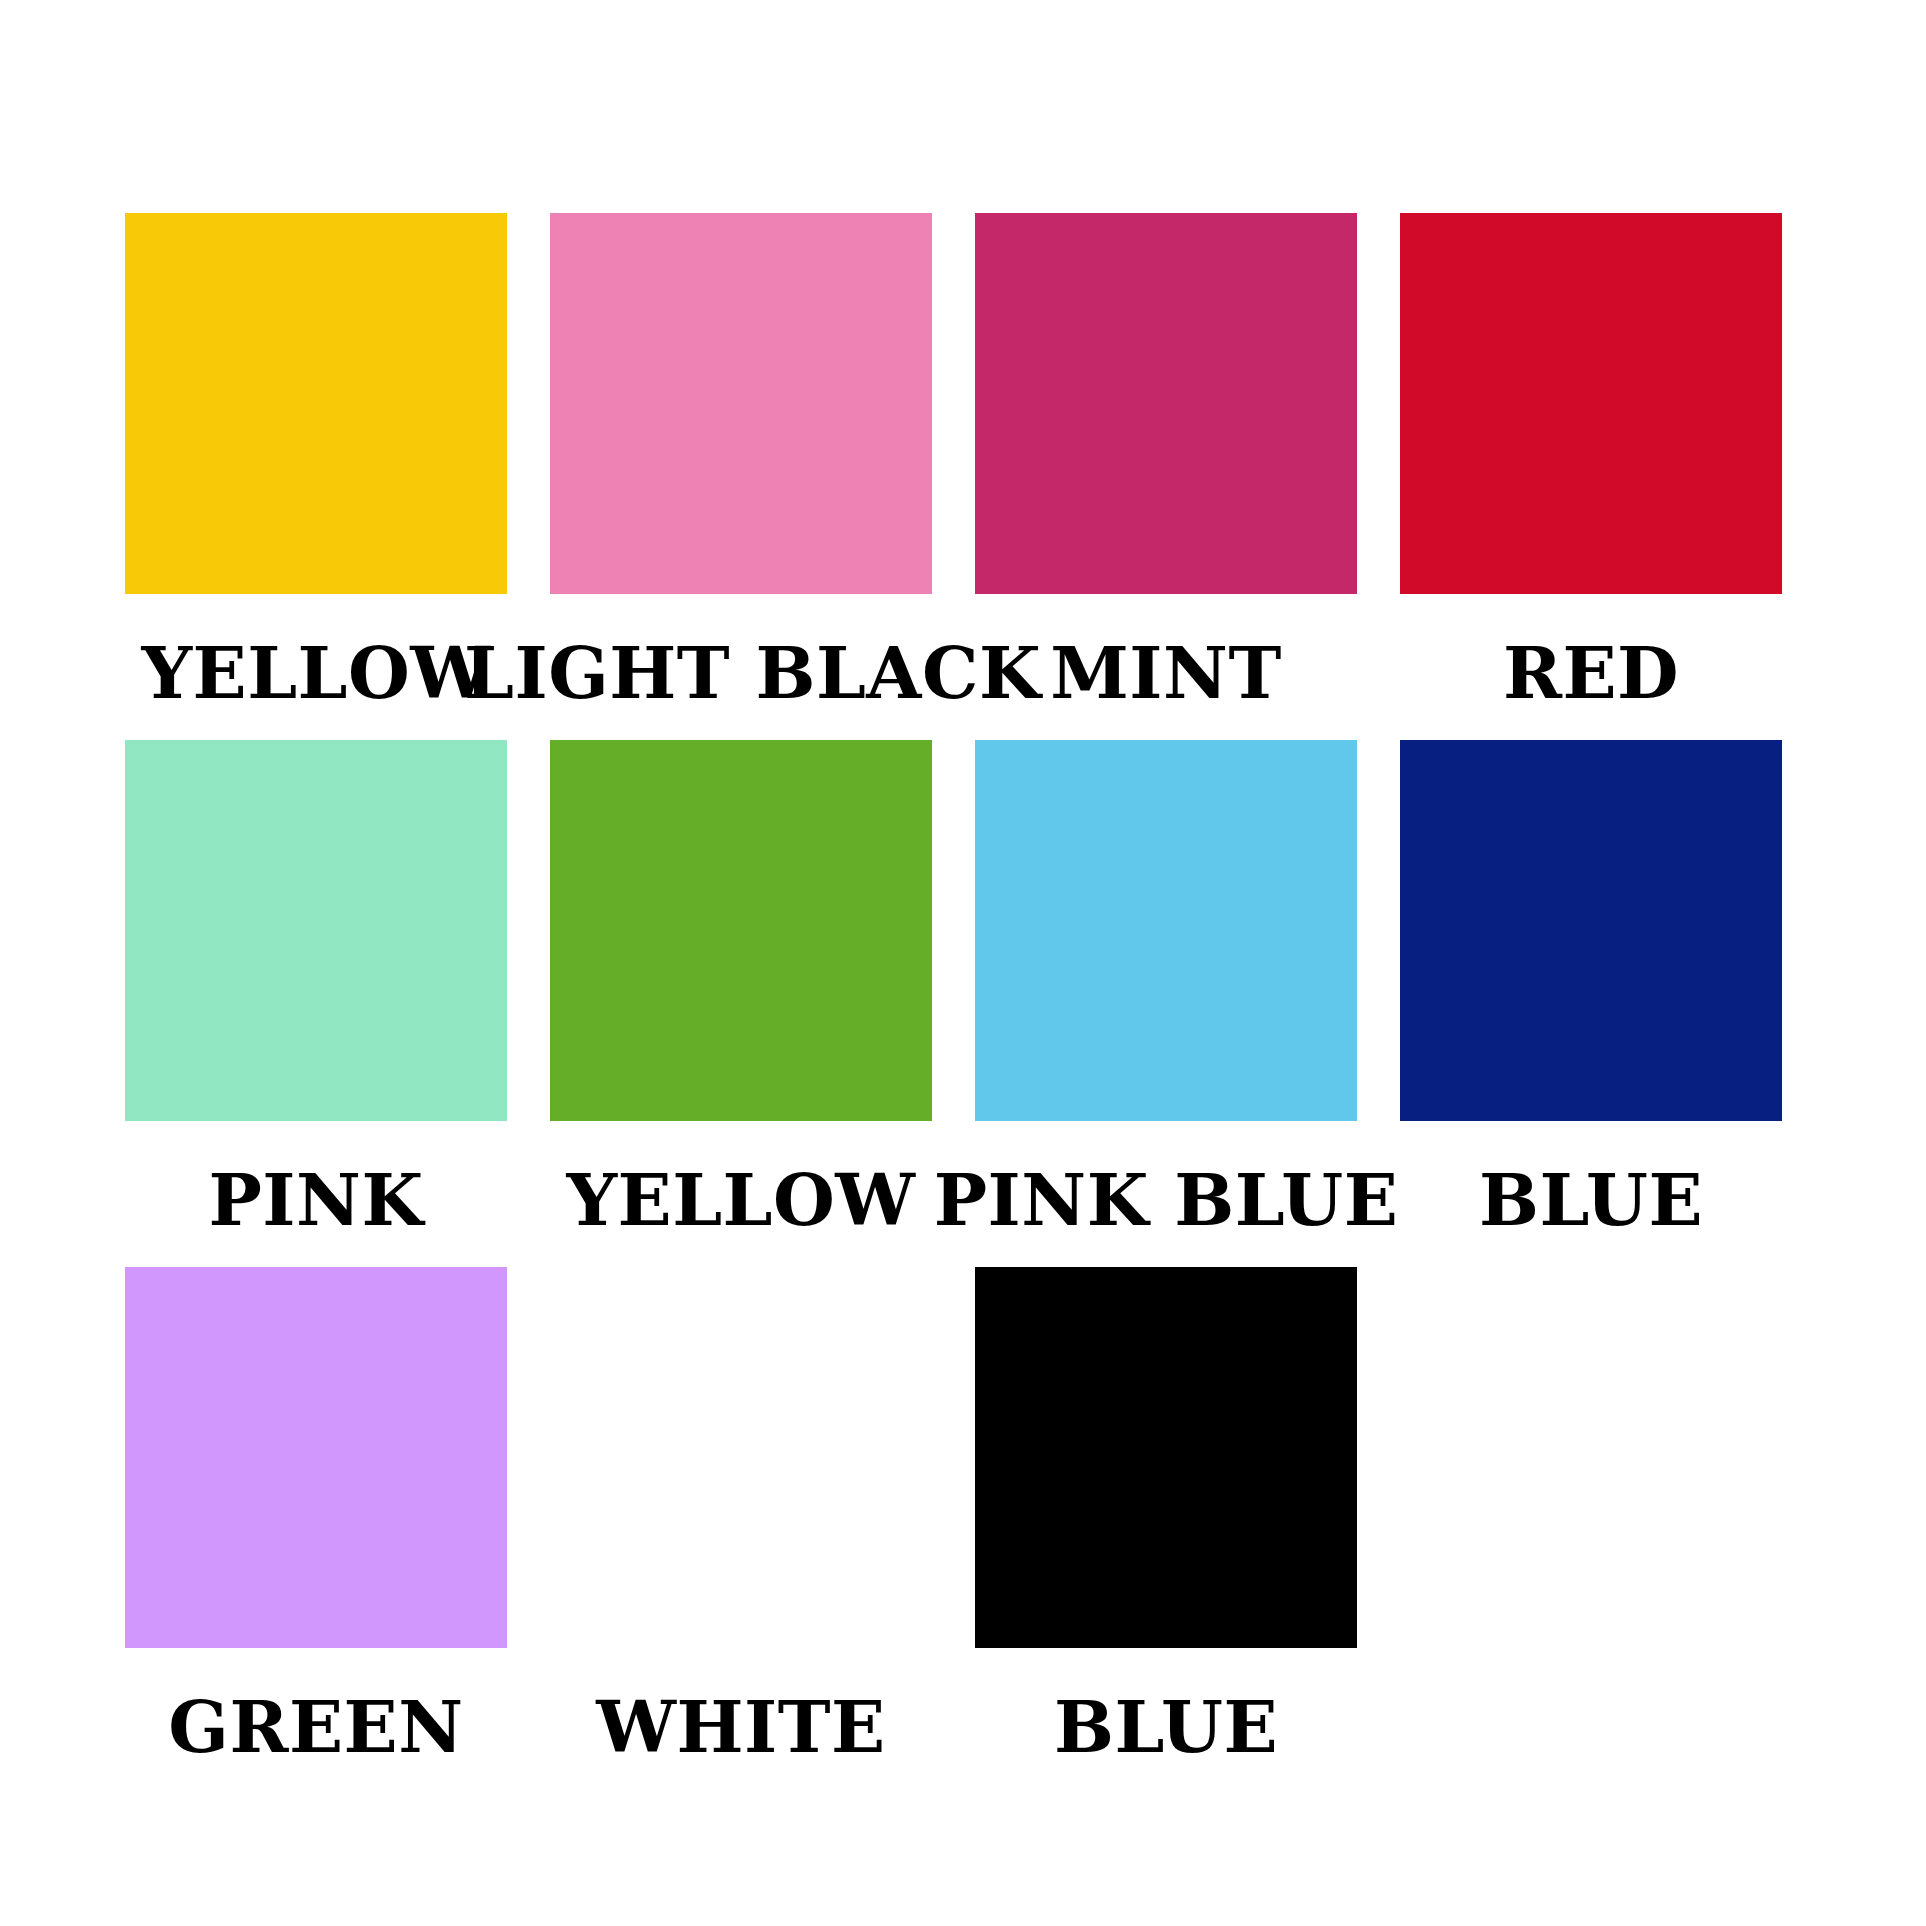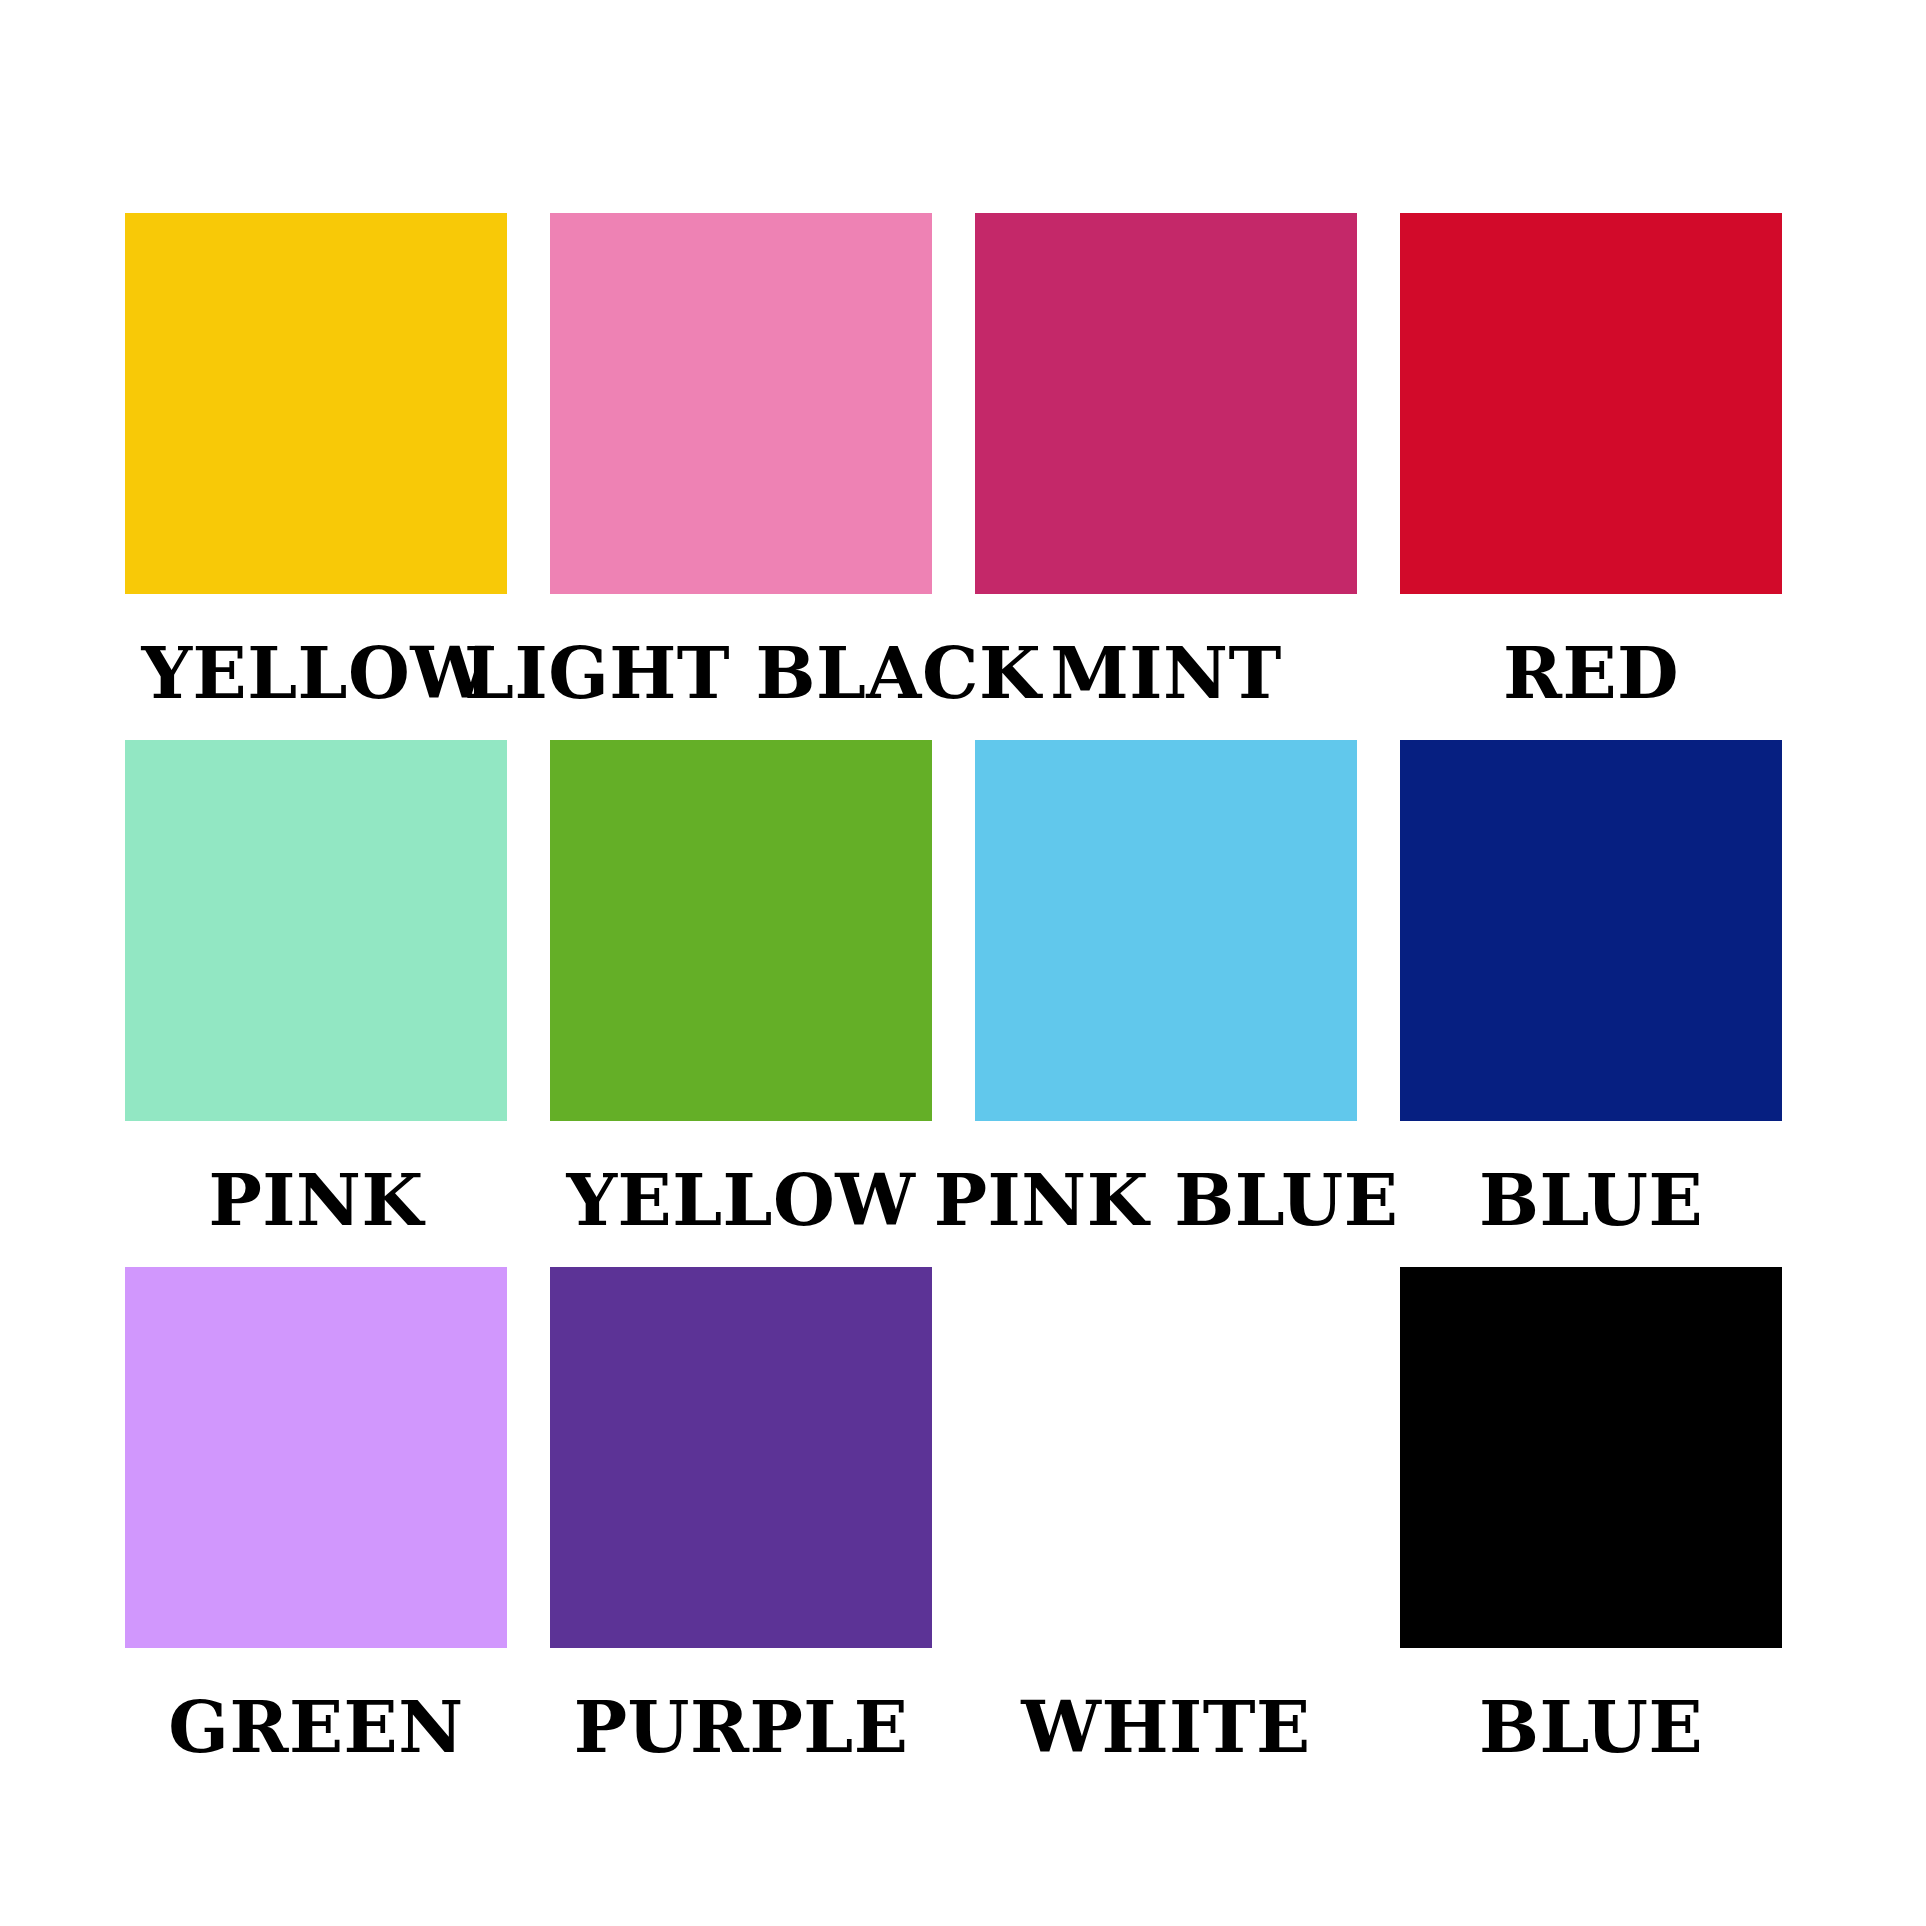--- a/index.html
+++ b/index.html
@@ -112,24 +112,20 @@
     <div class="swatch-cell">
       <div class="swatch-chip" style="background-color: rgb(6, 31, 129);"></div>
       <div class="swatch-label">BLUE</div>
     </div>
 
     <div class="swatch-cell">
       <div class="swatch-chip" style="background-color: rgb(209, 151, 253);"></div>
       <div class="swatch-label">GREEN</div>
     </div>
 
-    <div class="swatch-cell">
-      <div class="swatch-chip" style="background-color: rgb(92, 51, 150);"></div>
-      <div class="swatch-label">PURPLE</div>
-    </div>
 
     <div class="swatch-cell">
       <div class="swatch-chip" style="background-color: rgb(255, 255, 255);"></div>
       <div class="swatch-label">WHITE</div>
     </div>
 
     <div class="swatch-cell">
       <div class="swatch-chip" style="background-color: rgb(0, 0, 0);"></div>
       <div class="swatch-label">BLUE</div>
     </div>

